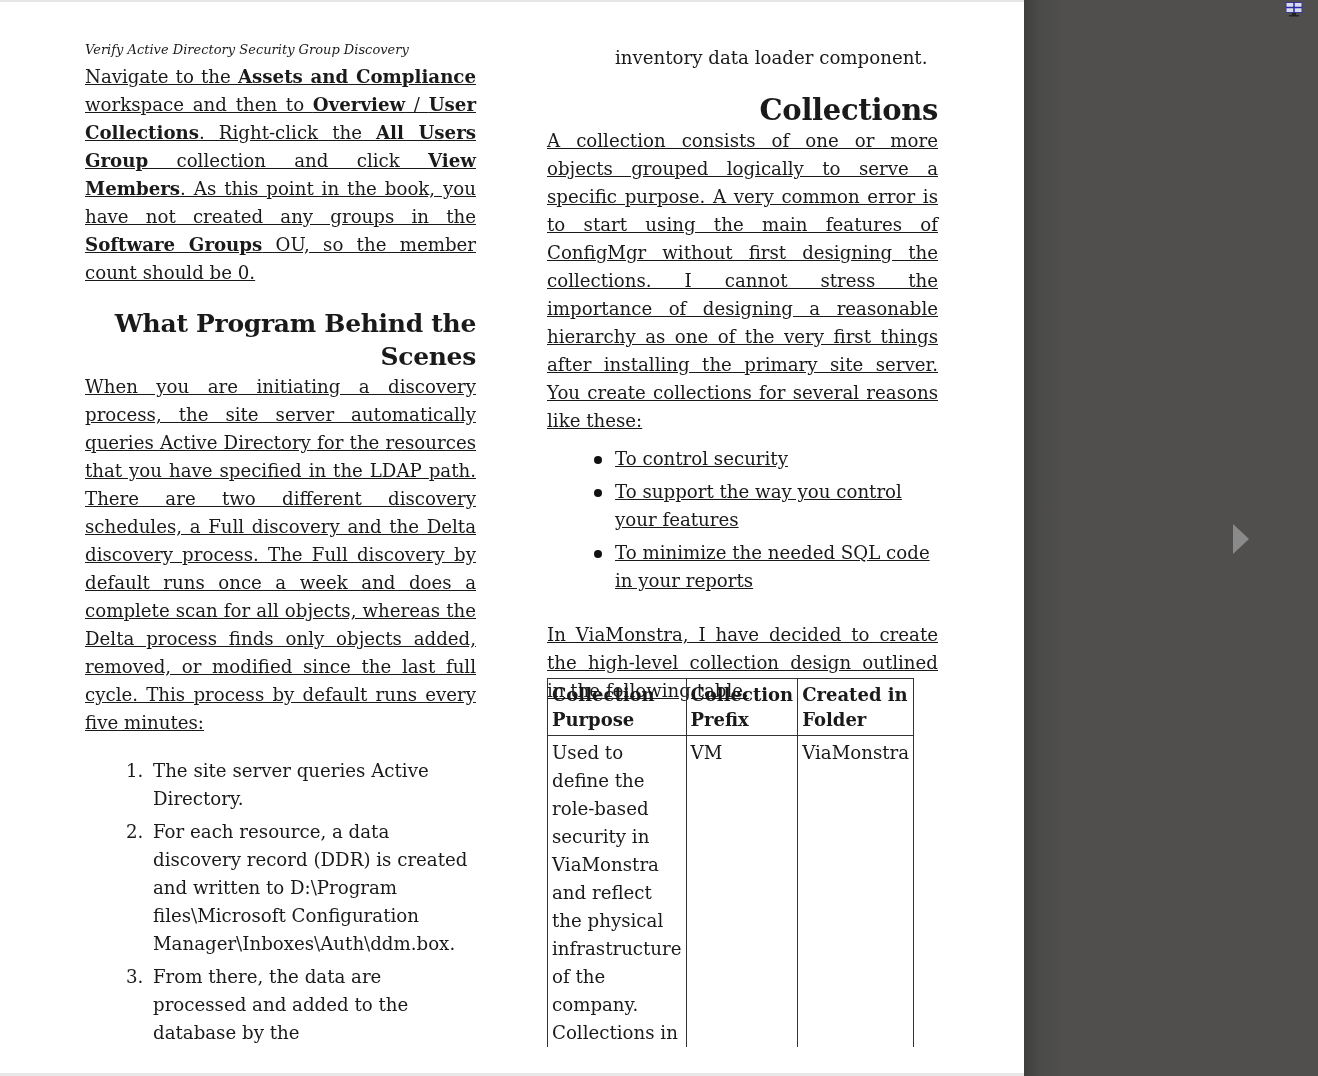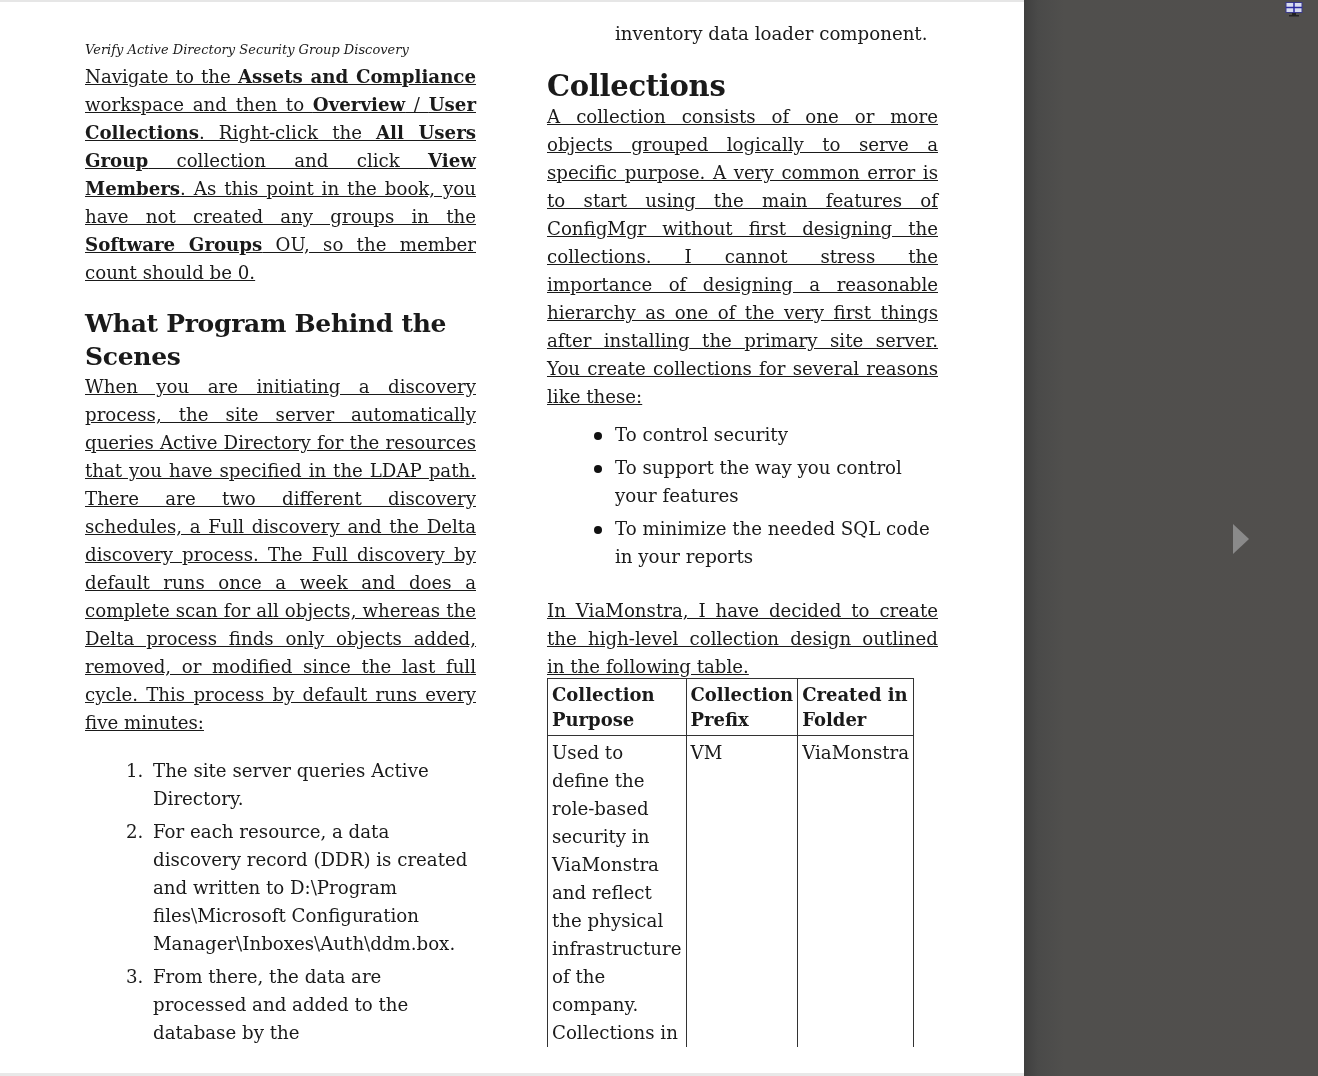--- a/index.html
+++ b/index.html
@@ -17,33 +17,33 @@
       background: linear-gradient(to right, #3f3f3f 0px, #4a4a49 14px, #504f4d 40px, #514f4d 100%);
     }
     .monitor-icon { position:absolute; left:1285px; top:2px; width:18px; height:16px; cursor:pointer; }
     .next-arrow {
       position:absolute; left:1233px; top:524px; width:0; height:0;
       border-top:15px solid transparent; border-bottom:15px solid transparent;
       border-left:16px solid #8a8a8a; cursor:pointer;
     }
     .col { position:absolute; font-size:18.2px; line-height:28px; }
     .col-left { left:85px; top:36px; width:391px; }
-    .col-right { left:547px; top:20px; width:391px; }
+    .col-right { left:547px; top:44px; width:391px; }
     .justify { text-align:justify; text-align-last:left;text-decoration:underline; }
     .subhead { font-style:italic; font-size:13px; line-height:27px; margin:0; }
     .p { margin:0; }
-    .h2 { font-weight:bold; font-family:"DejaVu Serif", serif; margin:0; letter-spacing:-0.3px; }
+    .h2 { font-weight:bold; font-family:"DejaVu Serif", serif; margin:0; letter-spacing:-0.3px;text-align:right; }
     .h2-left { font-size:25px; line-height:33px; margin-top:20px; }
     .h2-right { font-size:29px; line-height:36px; margin-top:20px; margin-bottom:-1px; }
     b { font-weight:bold; }
     ol, ul { margin:0; padding:0; }
     .ol { margin-top:20px; padding-left:68px; list-style:none; }
     .ol li { position:relative; margin-bottom:5px; }
     .ol li .num { position:absolute; left:-27px; }
-    .ul { margin-top:10px; padding-left:68px; list-style:none; }
+    .ul { margin-top:10px; padding-left:68px; list-style:none;text-decoration:underline; }
     .ul li { position:relative; margin-bottom:5px; }
     .ul li .bullet { position:absolute; left:-21px; top:11px; width:8px; height:8px; border-radius:50%; background:#111; }
     .cont { padding-left:68px; margin:0; }
     .after-list { margin-top:26px; }
     table.coltable {
       position:absolute; left:547px; top:678px; width:363px;
       border-collapse:collapse; font-size:18.2px; line-height:28px;
     }
     table.coltable th, table.coltable td {
       border:1.5px solid #333; vertical-align:top; text-align:left; padding:3px 4px 0 4px;

